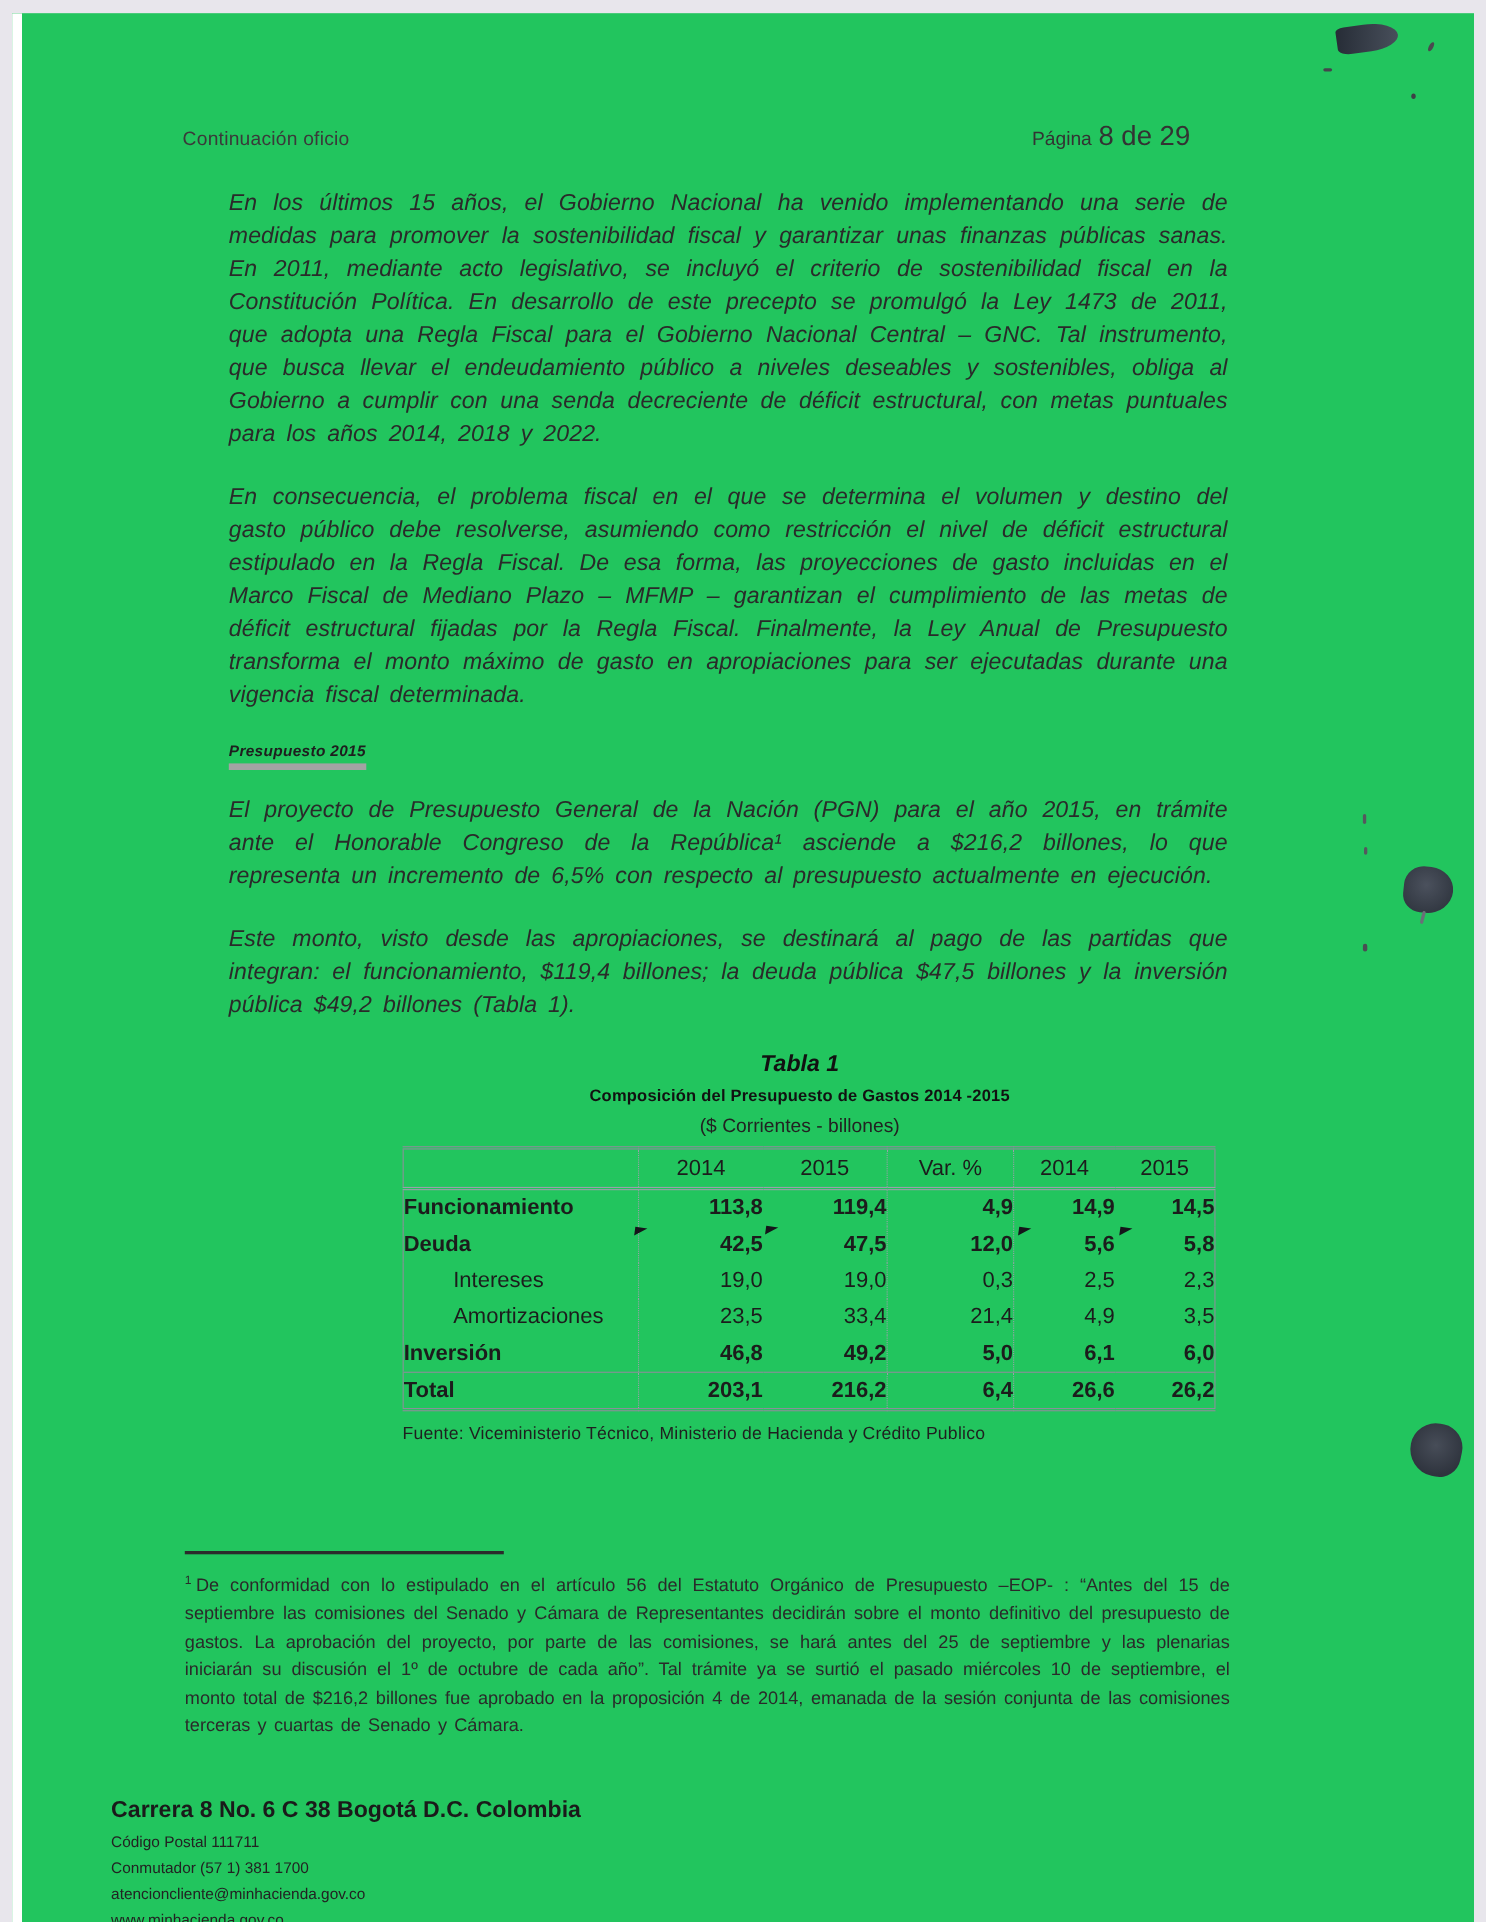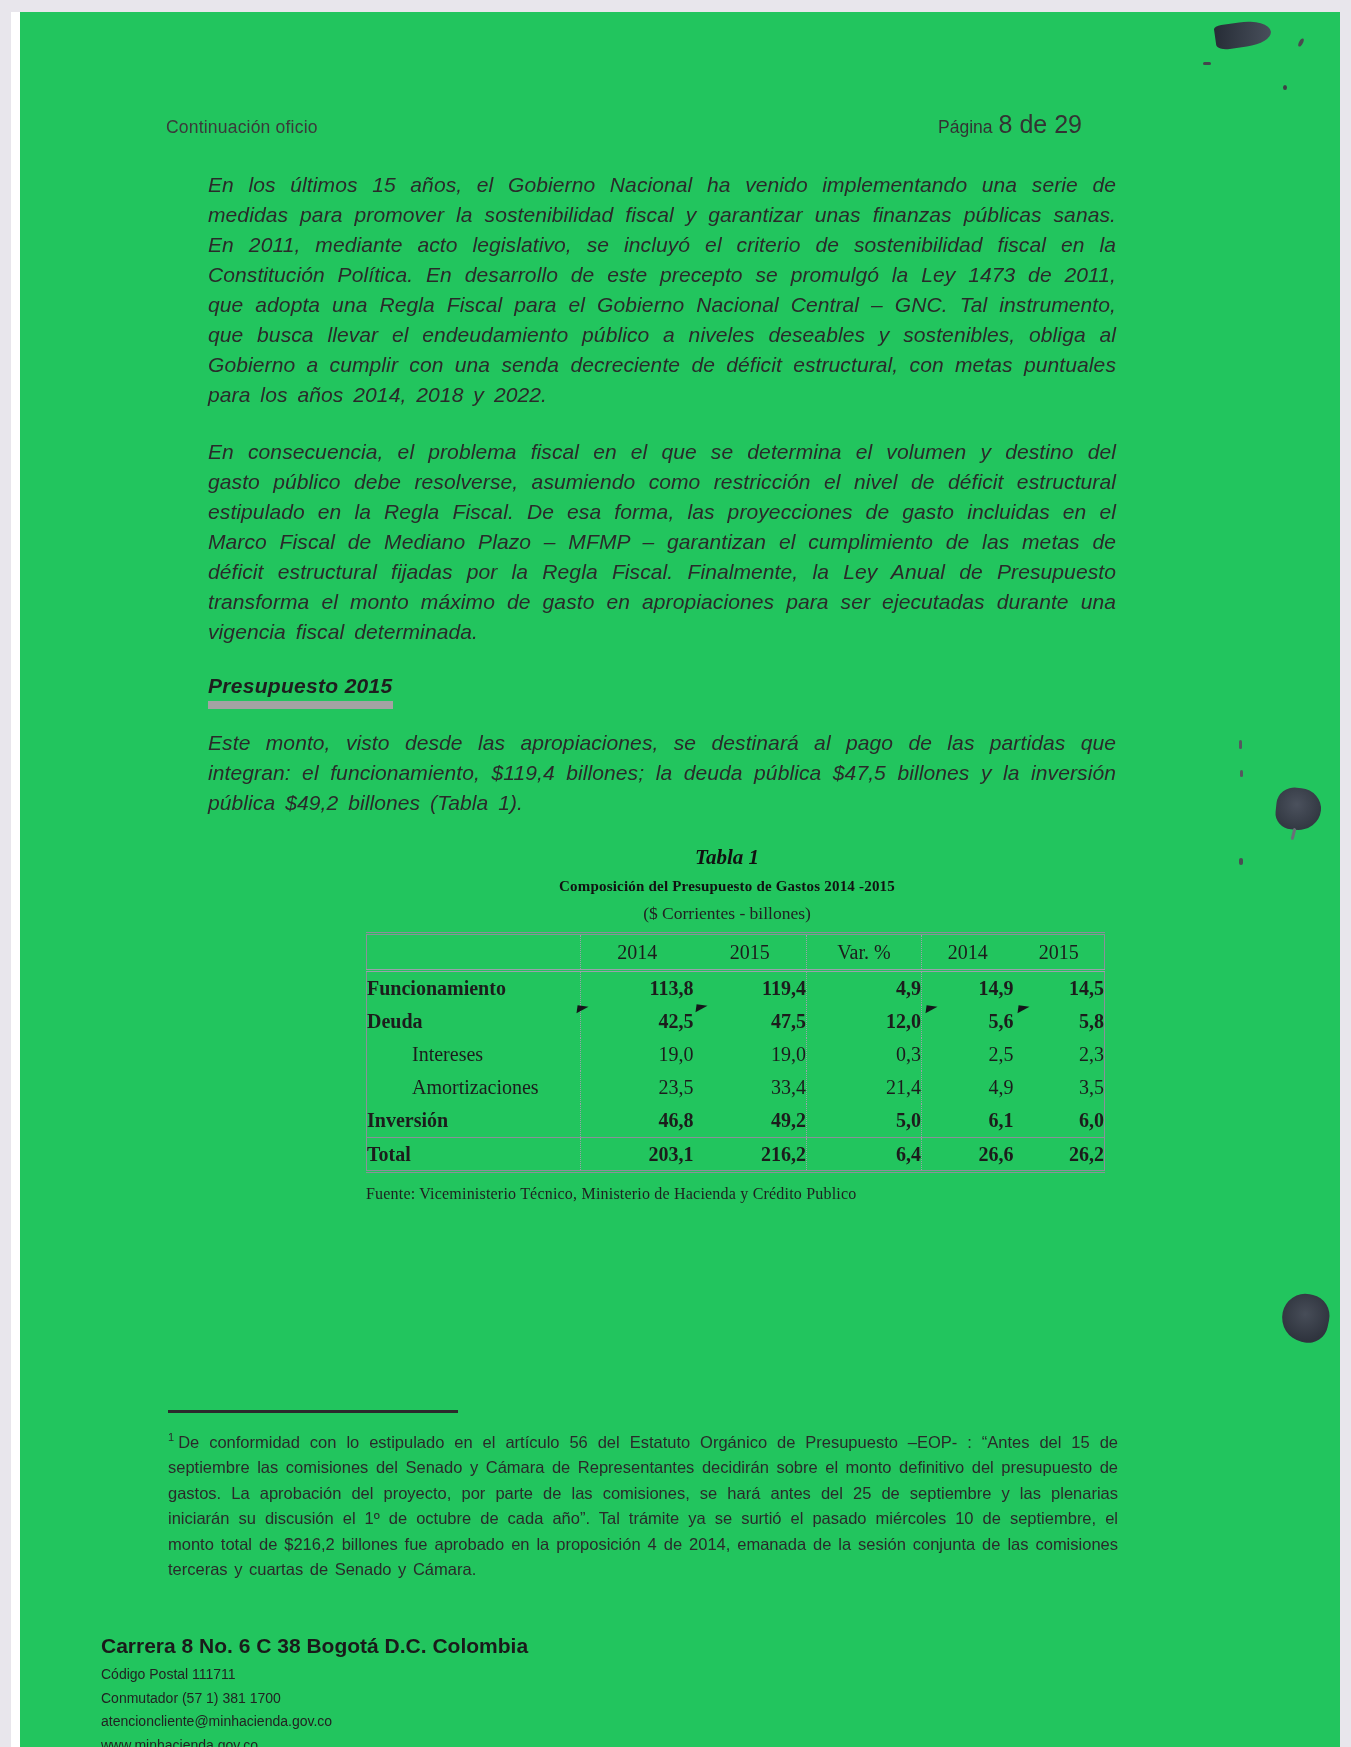--- a/index.html
+++ b/index.html
@@ -16,25 +16,25 @@
   .hdr-right .pg-label{font-size:17.5px;}
   .hdr-right .pg-value{font-size:25px;}
   
   .content{position:absolute;top:158px;left:197px;width:908px;}
   .para{
     font-style:italic;font-size:21px;line-height:30px;text-align:justify;
     word-spacing:4px;letter-spacing:.1px;margin:0 0 27px 0;color:#2a2a2a;
   }
   .section-heading{margin:6px 0 30px 0;}
   .section-heading span{
-    font-style:italic;font-weight:bold;font-size:21px;color:#1e1e1e;
-    border-bottom:8px solid #a3a3a3;padding-bottom:4px;letter-spacing:.3px;
-  }
-  
-  .table-section{margin:10px 0 0 120px;width:760px;font-family:Liberation Serif, serif;}
+    font-style:italic;font-weight:bold;font-size:14px;color:#1e1e1e;
+    border-bottom:6px solid #a3a3a3;padding-bottom:4px;letter-spacing:.3px;
+  }
+  
+  .table-section{margin:10px 0 0 120px;width:760px;}
   .tbl-title{text-align:center;font-style:italic;font-weight:bold;font-size:21px;color:#111;margin:0 0 8px 38px;}
   .tbl-subtitle{text-align:center;font-weight:bold;font-size:15px;color:#111;margin:0 0 8px 38px;letter-spacing:.2px;}
   .tbl-unit{text-align:center;font-size:17.5px;color:#222;margin:0 0 8px 38px;}
   table.budget{
     border-collapse:collapse;table-layout:fixed;width:738px;margin-left:38px;
     font-size:20px;color:#1c1c1c;
   }
   table.budget{border:1.5px solid #8a9099;border-top:3px double #8a9099;border-bottom:3px double #8a9099;}
   table.budget td,table.budget th{padding:0;height:33px;vertical-align:middle;font-weight:normal;}
   table.budget tr.h1 td{height:34px;border-bottom:1px dotted #9aa0aa;}
@@ -95,20 +95,21 @@
   </div>
 
   <div class="content">
     <p class="para">En los últimos 15 años, el Gobierno Nacional ha venido implementando una serie de medidas para promover la sostenibilidad fiscal y garantizar unas finanzas públicas sanas. En 2011, mediante acto legislativo, se incluyó el criterio de sostenibilidad fiscal en la Constitución Política. En desarrollo de este precepto se promulgó la Ley 1473 de 2011, que adopta una Regla Fiscal para el Gobierno Nacional Central – GNC. Tal instrumento, que busca llevar el endeudamiento público a niveles deseables y sostenibles, obliga al Gobierno a cumplir con una senda decreciente de déficit estructural, con metas puntuales para los años 2014, 2018 y 2022.</p>
     <p class="para">En consecuencia, el problema fiscal en el que se determina el volumen y destino del gasto público debe resolverse, asumiendo como restricción el nivel de déficit estructural estipulado en la Regla Fiscal. De esa forma, las proyecciones de gasto incluidas en el Marco Fiscal de Mediano Plazo – MFMP – garantizan el cumplimiento de las metas de déficit estructural fijadas por la Regla Fiscal. Finalmente, la Ley Anual de Presupuesto transforma el monto máximo de gasto en apropiaciones para ser ejecutadas durante una vigencia fiscal determinada.</p>
 
     <div class="section-heading">
       <span>Presupuesto 2015</span>
     </div>
 
+    <p class="para">El proyecto de Presupuesto General de la Nación (PGN) para el año 2015, en trámite ante el Honorable Congreso de la República¹ asciende a $216,2 billones, lo que representa un incremento de 6,5% con respecto al presupuesto actualmente en ejecución.</p>
     <p class="para">Este monto, visto desde las apropiaciones, se destinará al pago de las partidas que integran: el funcionamiento, $119,4 billones; la deuda pública $47,5 billones y la inversión pública $49,2 billones (Tabla 1).</p>
 
     <div class="table-section">
       <div class="tbl-title">Tabla 1</div>
       <div class="tbl-subtitle">Composición del Presupuesto de Gastos 2014 -2015</div>
       <div class="tbl-unit">($ Corrientes - billones)</div>
 
       <table class="budget">
         <colgroup>
           <col style="width:214px">

